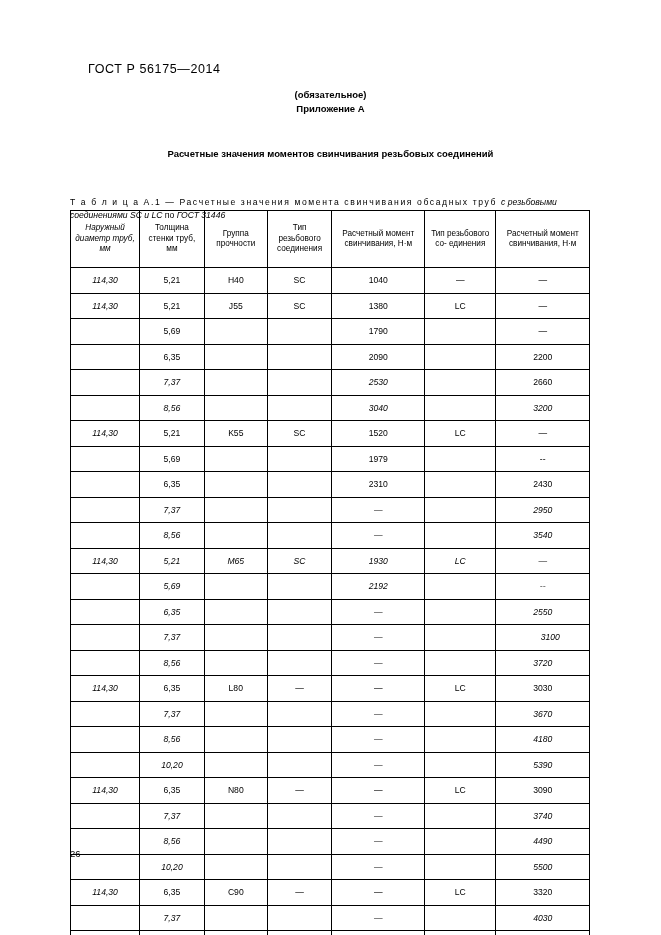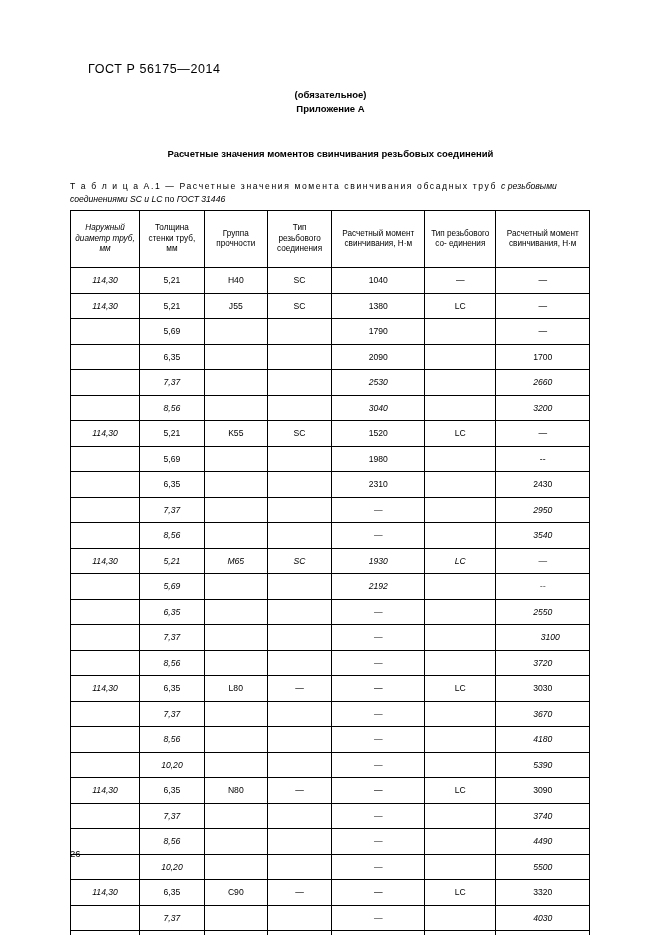--- a/index.html
+++ b/index.html
@@ -48,21 +48,21 @@
     left: 0;
     top: 148px;
     width: 661px;
     text-align: center;
     font-size: 9.5px;
     font-weight: bold;
   }
   .table-caption {
     position: absolute;
     left: 70px;
-    top: 180px;
+    top: 196px;
     width: 530px;
     font-size: 8.6px;
     line-height: 13px;
   }
   .table-caption .tbl-word {
     letter-spacing: 1.6px;
   }
   .ital {
     font-style: italic;
   }
@@ -169,30 +169,30 @@
           <td class="colw6 no-border-top"></td>
           <td class="colw7">—</td>
         </tr>
         <tr>
           <td class="colw1 no-border-top"></td>
           <td class="colw2">6,35</td>
           <td class="colw3 no-border-top"></td>
           <td class="colw4 no-border-top"></td>
           <td class="colw5">2090</td>
           <td class="colw6 no-border-top"></td>
-          <td class="colw7">1700</td>
+          <td class="colw7">2200</td>
         </tr>
         <tr>
           <td class="colw1 no-border-top" style="font-style: italic;"></td>
           <td class="colw2" style="font-style: italic;">7,37</td>
           <td class="colw3 no-border-top" style="font-style: italic;"></td>
           <td class="colw4 no-border-top" style="font-style: italic;"></td>
           <td class="colw5" style="font-style: italic;">2530</td>
           <td class="colw6 no-border-top" style="font-style: italic;"></td>
-          <td class="colw7" style="font-style: italic; margin-top: 48px;">2660</td>
+          <td class="colw7" style=" margin-top: 48px;">2660</td>
         </tr>
         <tr>
           <td class="colw1 no-border-top" style="font-style: italic;"></td>
           <td class="colw2" style="font-style: italic;">8,56</td>
           <td class="colw3 no-border-top" style="font-style: italic;"></td>
           <td class="colw4 no-border-top" style="font-style: italic;"></td>
           <td class="colw5" style="font-style: italic;">3040</td>
           <td class="colw6 no-border-top" style="font-style: italic;"></td>
           <td class="colw7" style="font-style: italic;">3200</td>
         </tr>
@@ -203,21 +203,21 @@
           <td class="colw4">SC</td>
           <td class="colw5">1520</td>
           <td class="colw6">LC</td>
           <td class="colw7">—</td>
         </tr>
         <tr>
           <td class="colw1 no-border-top"></td>
           <td class="colw2">5,69</td>
           <td class="colw3 no-border-top"></td>
           <td class="colw4 no-border-top"></td>
-          <td class="colw5">1980</td>
+          <td class="colw5">1979</td>
           <td class="colw6 no-border-top"></td>
           <td class="colw7">--</td>
         </tr>
         <tr>
           <td class="colw1 no-border-top"></td>
           <td class="colw2">6,35</td>
           <td class="colw3 no-border-top"></td>
           <td class="colw4 no-border-top"></td>
           <td class="colw5">2310</td>
           <td class="colw6 no-border-top"></td>

